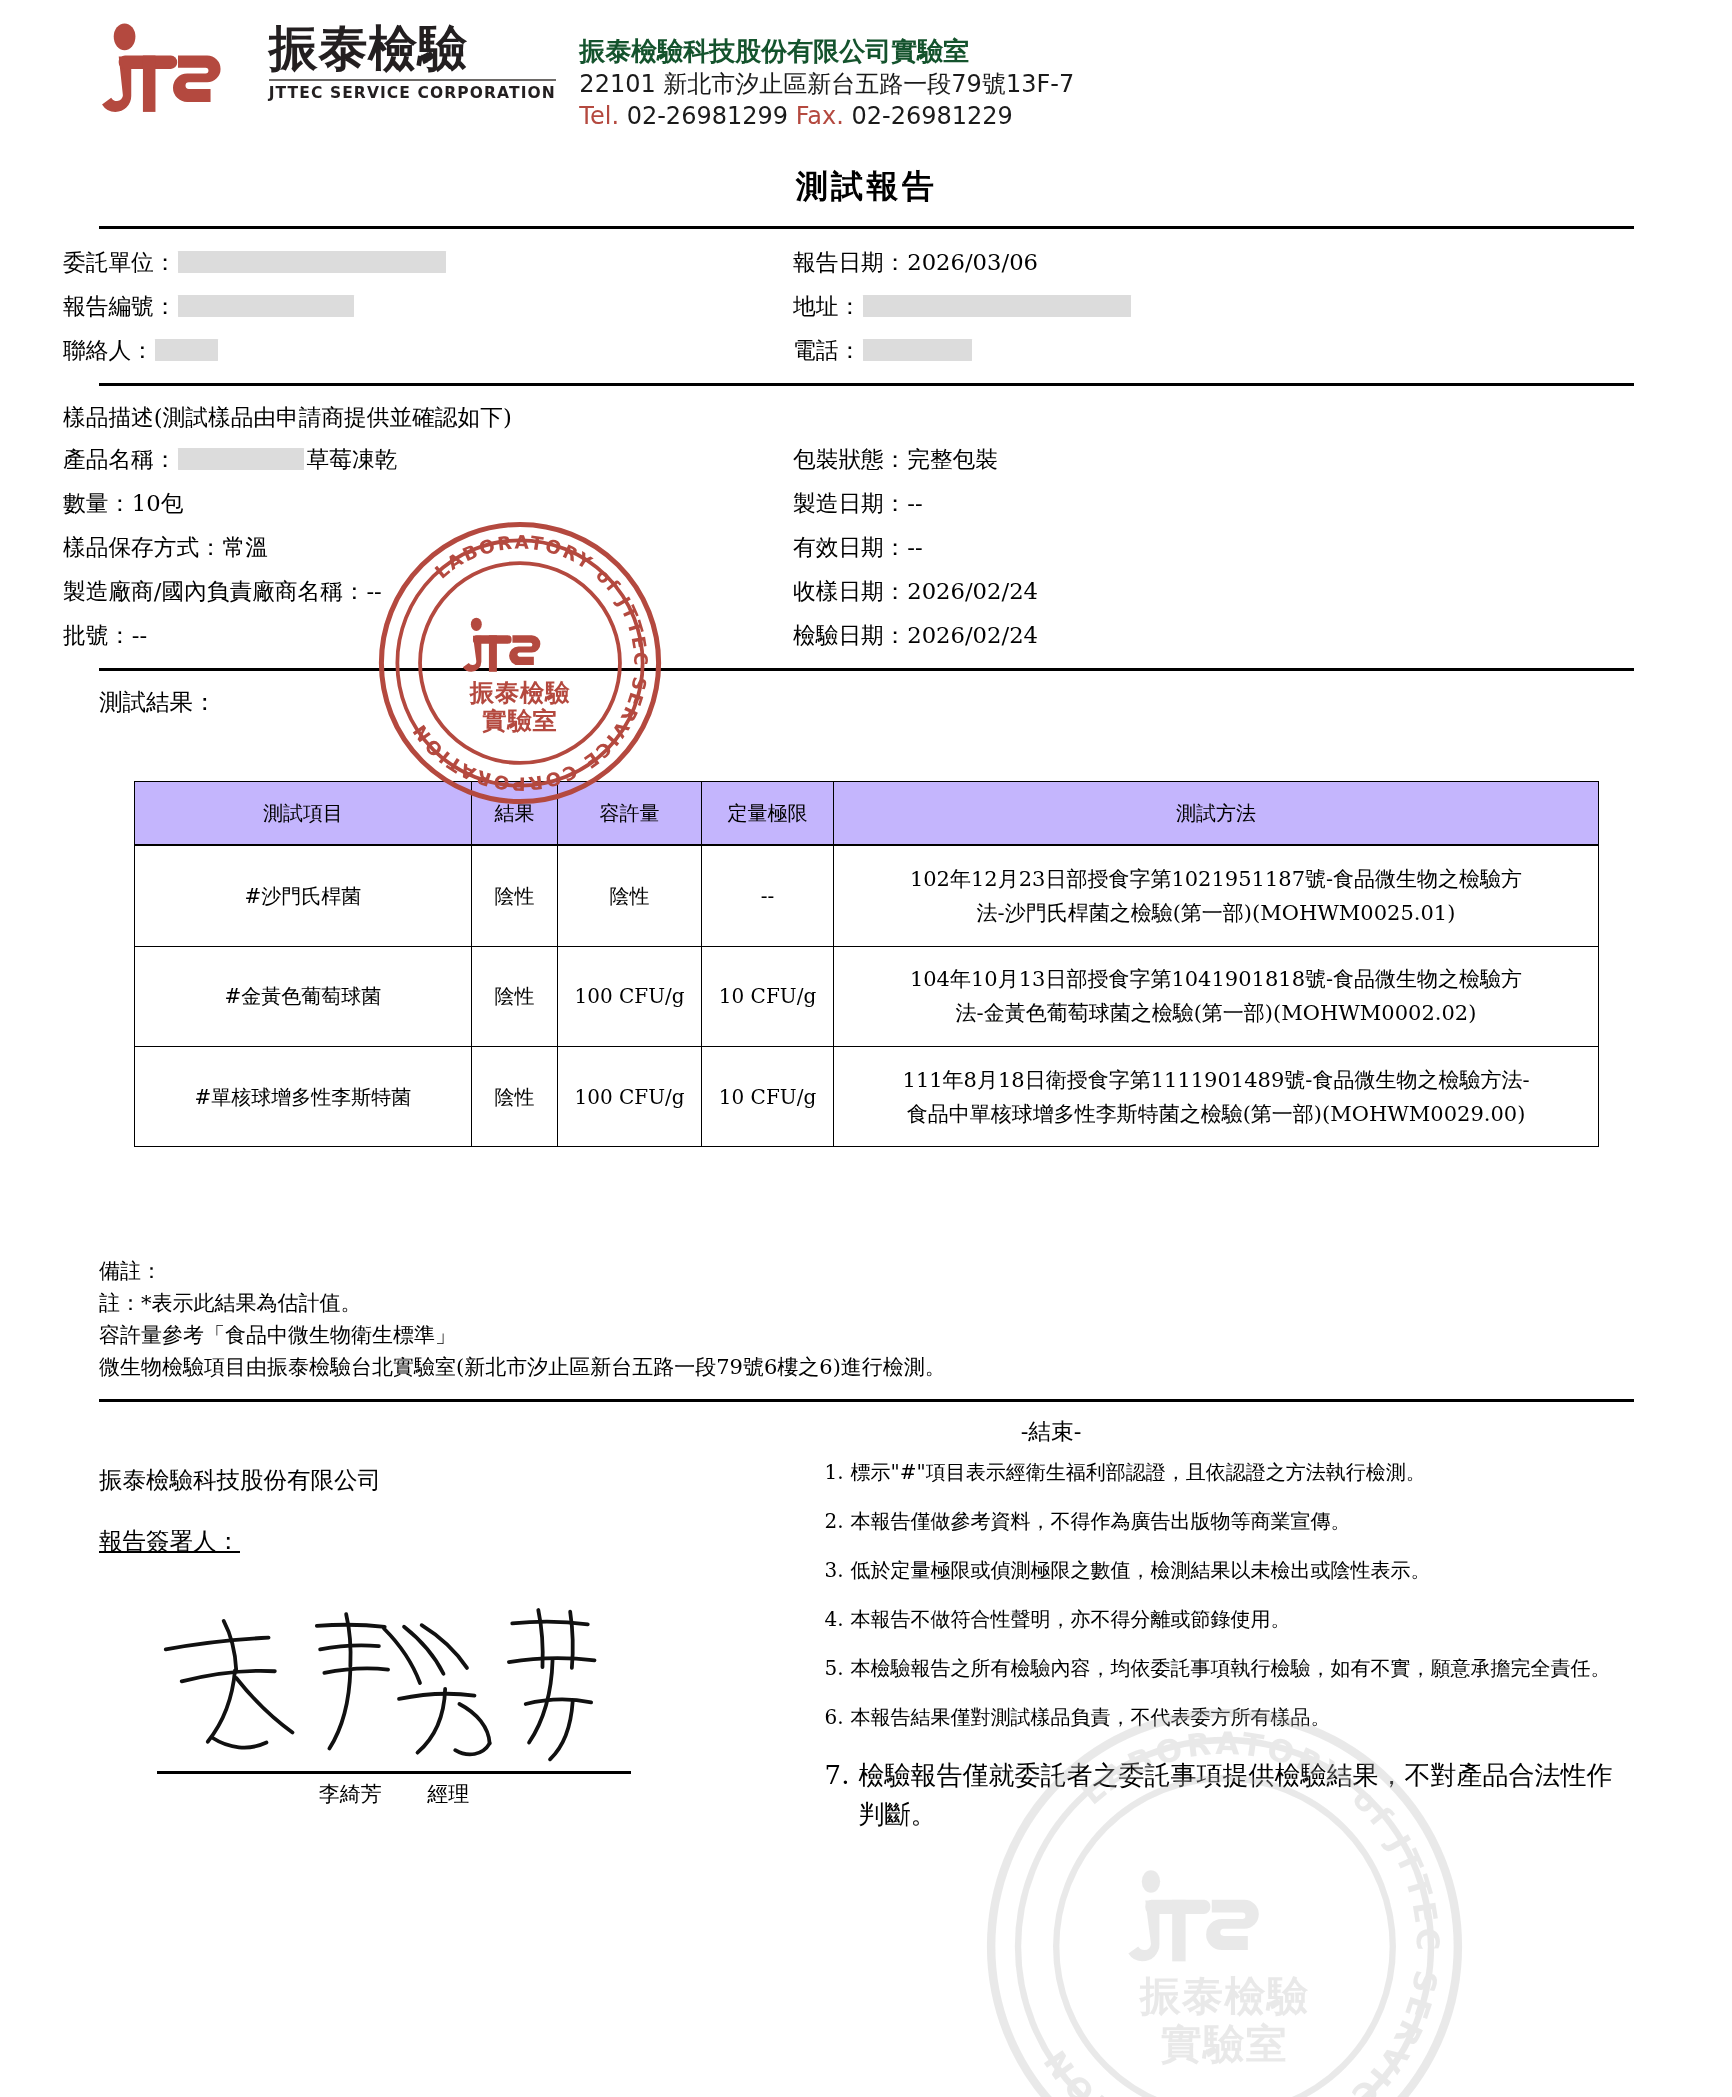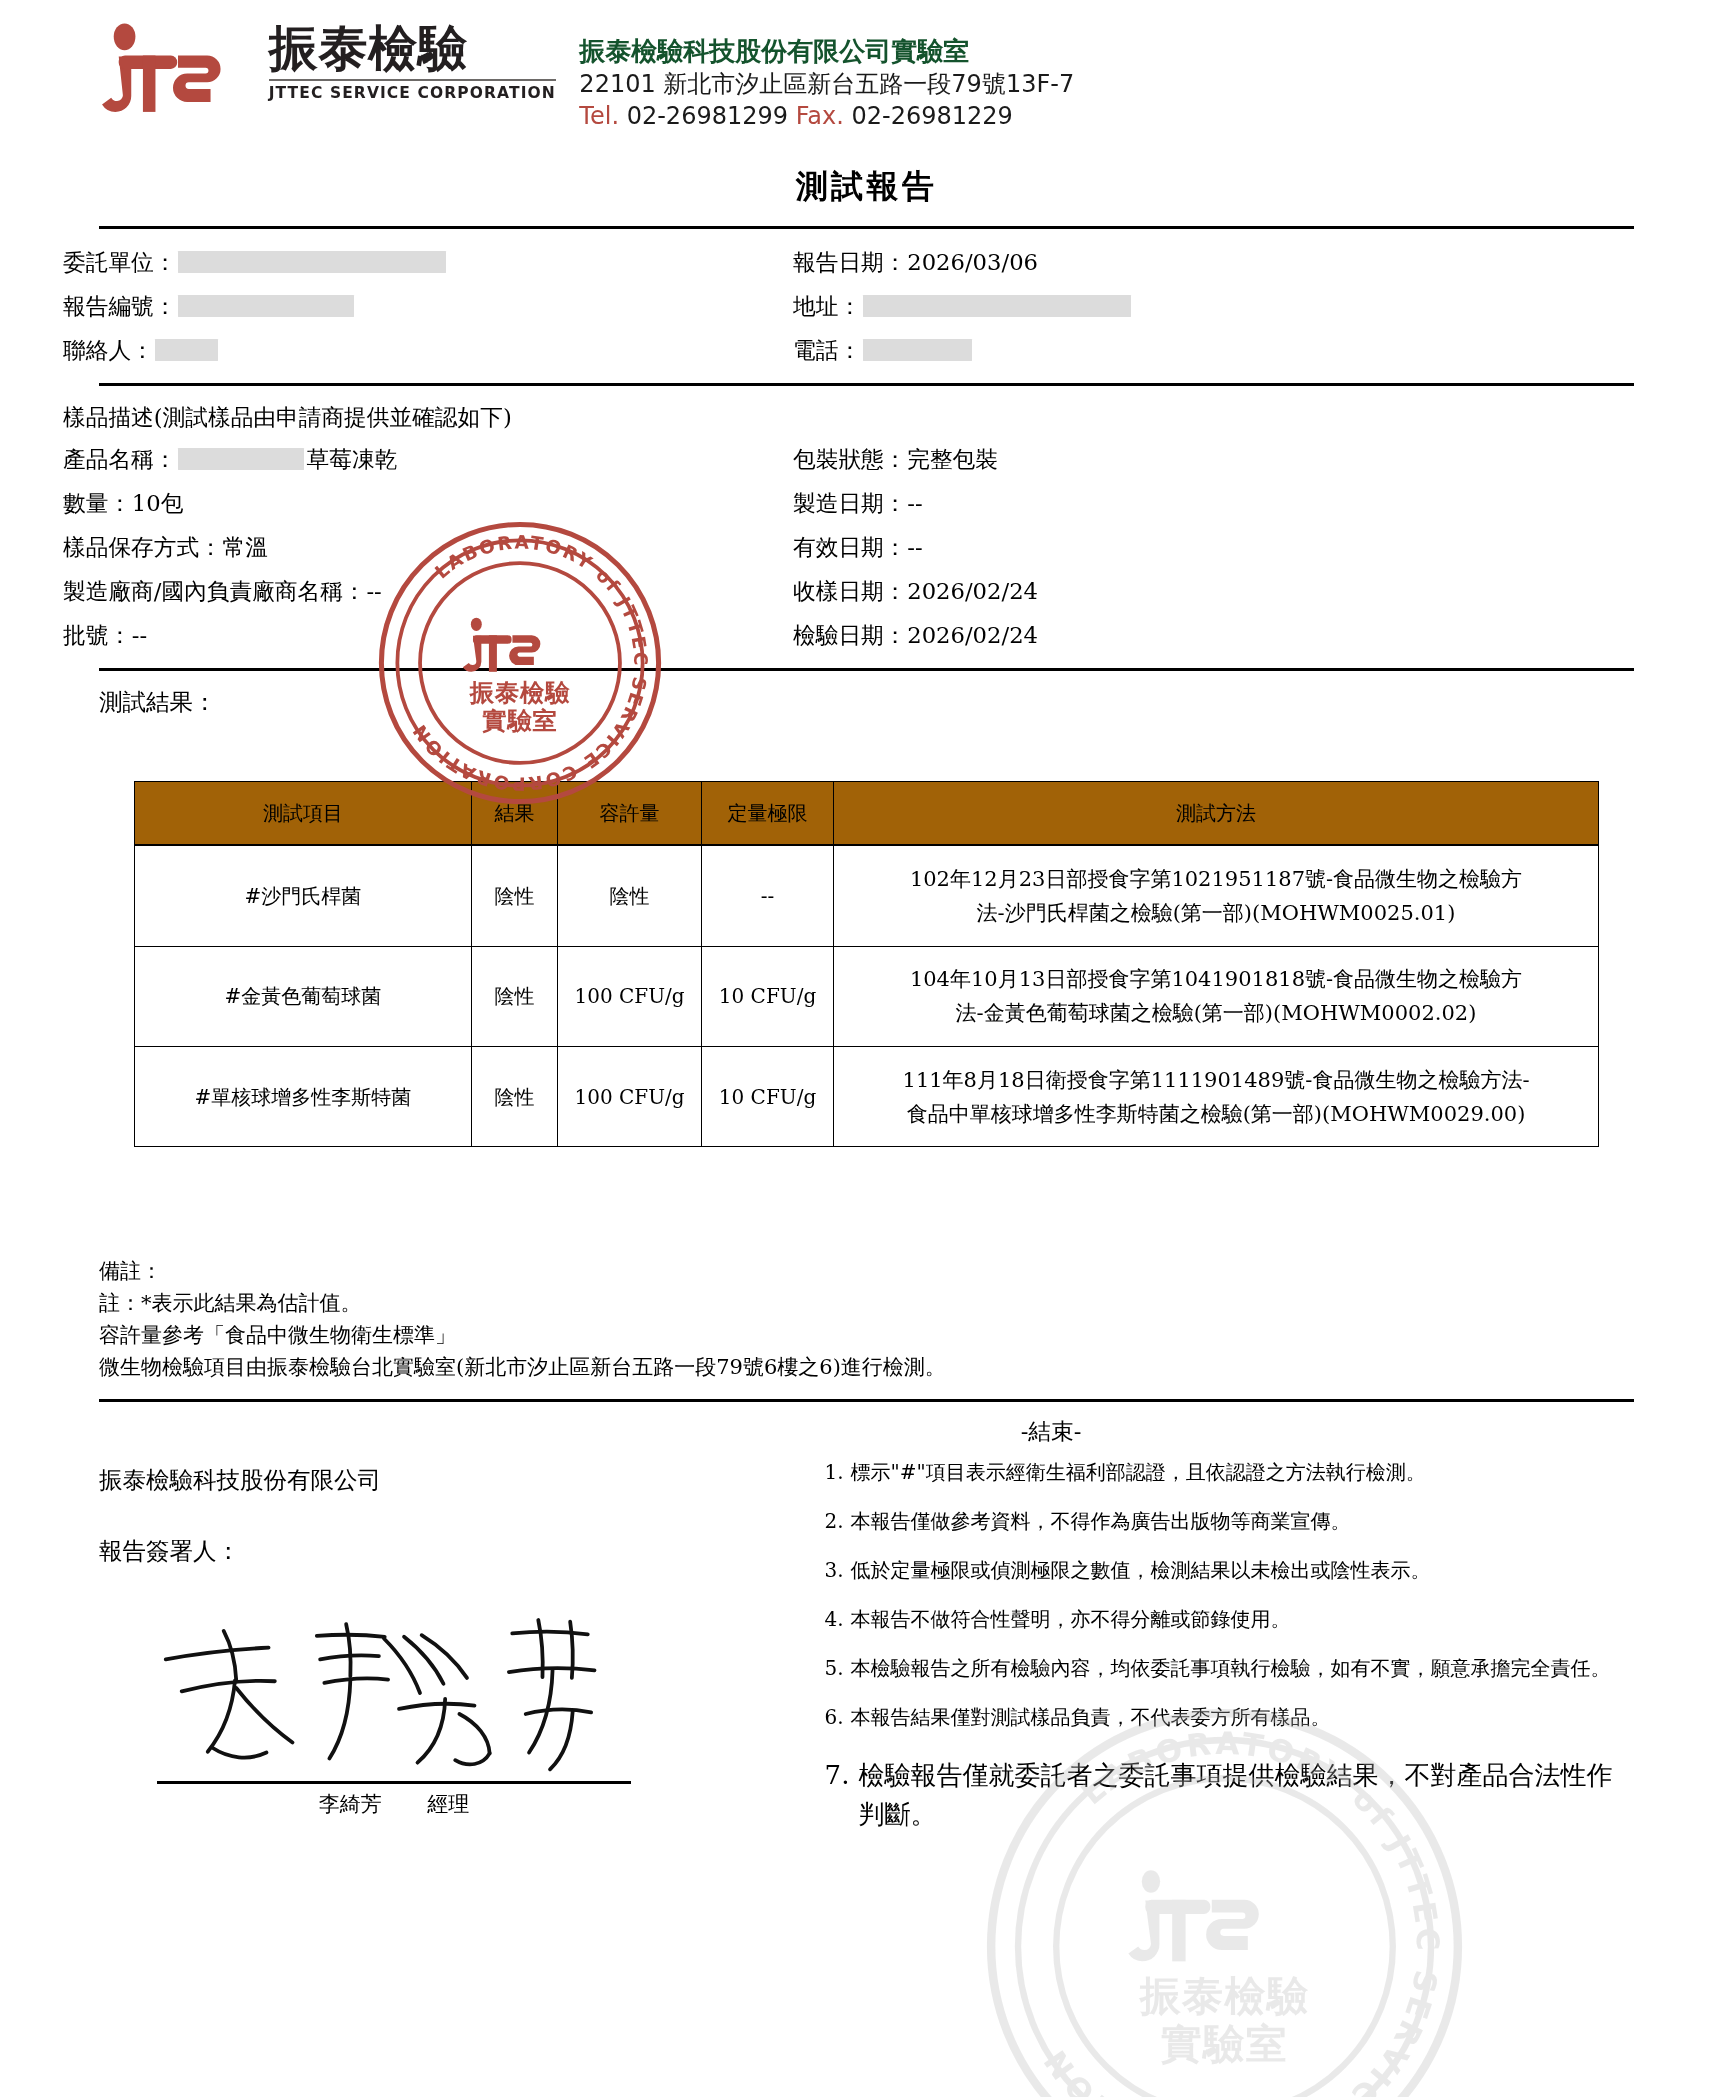--- a/index.html
+++ b/index.html
@@ -130,21 +130,21 @@
     table-layout:fixed;
   }
   table.results th,table.results td{
     border:1.3px solid #000;
     text-align:center;
     vertical-align:middle;
     font-size:20px;
     padding:4.2px 2.5px;
   }
   table.results thead th{
-    background:#a16207;
+    background:#c4b5fd;
     height:54px;
     font-weight:normal;
     border-bottom:2.5px solid #000;
   }
   table.results tbody td{height:91px;line-height:1.52;}
   .c-item{width:331px;}
   .c-res{width:80px;}
   .c-tol{width:138px;}
   .c-loq{width:126px;}
   .c-method{width:759px;}
@@ -168,21 +168,21 @@
     margin-left:369px;
   }
   .foot-wrap{
     display:flex;
     padding:0 99px;
     margin-top:9.2px;
     position:relative;
   }
   .foot-left{width:713px;position:relative;}
   .company-line{font-size:23.5px;margin-top:7.6px;}
-  .signer-line{font-size:23.5px;margin-top:39px;}
+  .signer-line{font-size:23.5px;margin-top:29px;text-decoration:underline;}
   .sig-area{position:relative;height:227px;margin-top:12.6px;}
   .sig-img{position:absolute;left:50px;top:29px;width:495px;height:168px;}
   .sig-rule{position:absolute;left:58px;top:201px;width:474px;height:2.9px;background:#000;}
   .sig-caption{
     position:absolute;left:58px;top:210px;width:474px;
     text-align:center;font-size:21px;
   }
   .sig-caption span{margin:0 19.3px;}
 
   .stamp{

